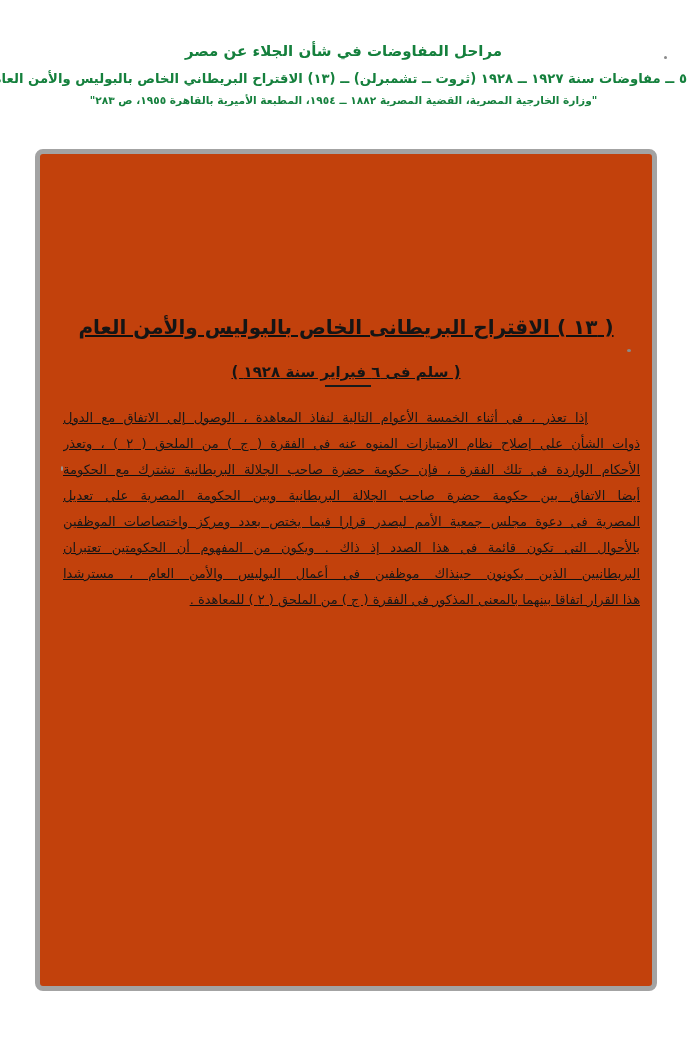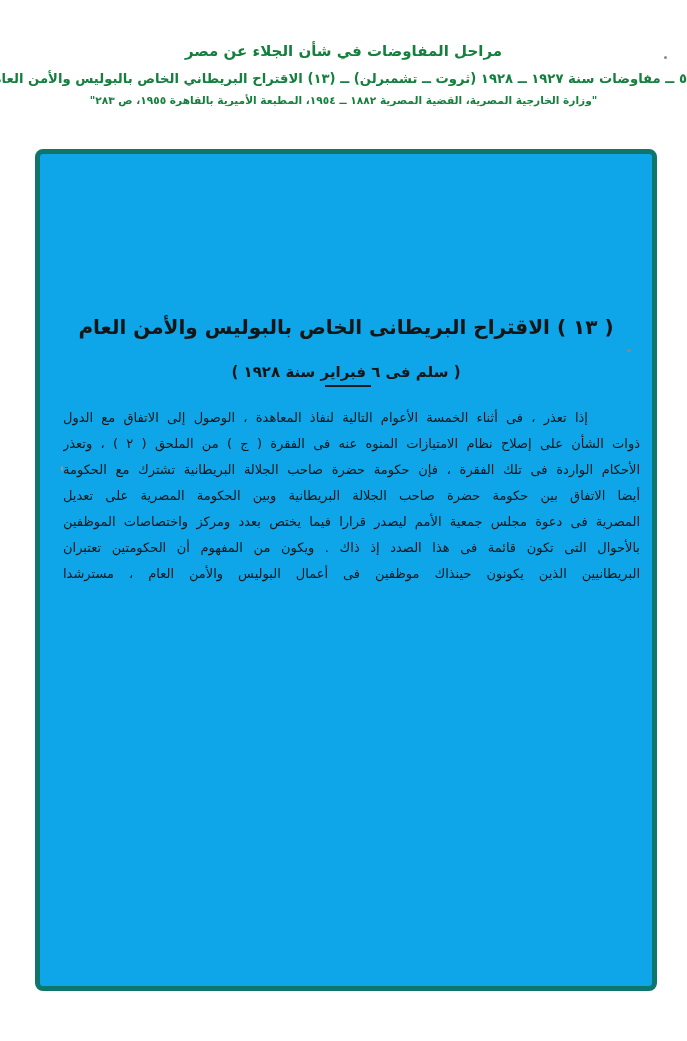--- a/index.html
+++ b/index.html
@@ -47,23 +47,24 @@
     white-space: nowrap;
   }
 
   
   .document-frame {
     position: absolute;
     left: 35px;
     top: 149px;
     width: 612px;   
     height: 832px;  
-    border: 5px solid #0f766e;
+    border: 5px solid #a3a3a3;
     border-radius: 8px;
-    background: #0ea5e9;
+    background: #c2410c;
+    text-decoration: underline;
   }
 
   .document-title {
     margin-top: 161px;
     text-align: center;
     direction: rtl;
     font-size: 20px;
     font-weight: bold;
     color: #151515;
   }
@@ -136,20 +137,21 @@
     <div class="subtitle-underline"></div>
 
     <div class="document-paragraph">
       <div class="para-line first">إذا تعذر ، فى أثناء الخمسة الأعوام التالية لنفاذ المعاهدة ،  الوصول إلى الاتفاق مع الدول</div>
       <div class="para-line">ذوات الشأن على إصلاح نظام الامتيازات المنوه عنه فى الفقرة ( ج ) من الملحق ( ٢ ) ، وتعذر</div>
       <div class="para-line">الأحكام الواردة فى تلك الفقرة ، فإن حكومة حضرة صاحب الجلالة البريطانية تشترك مع الحكومة</div>
       <div class="para-line">أيضا الاتفاق بين حكومة حضرة صاحب الجلالة البريطانية وبين الحكومة المصرية على تعديل</div>
       <div class="para-line">المصرية فى دعوة مجلس جمعية الأمم ليصدر قرارا فيما يختص بعدد ومركز واختصاصات الموظفين</div>
       <div class="para-line">بالأحوال التى تكون قائمة فى هذا الصدد إذ ذاك .  ويكون من المفهوم أن الحكومتين تعتبران</div>
       <div class="para-line">البريطانيين الذين يكونون حينذاك موظفين فى أعمال البوليس والأمن العام ، مسترشدا</div>
+      <div class="para-line last">هذا القرار اتفاقا بينهما بالمعنى المذكور فى الفقرة ( ج ) من الملحق ( ٢ ) للمعاهدة .</div>
     </div>
 
   </div>
 
   <div class="speck speck-a"></div>
   <div class="speck speck-c"></div>
 
 </div>
 
 </body></html>

